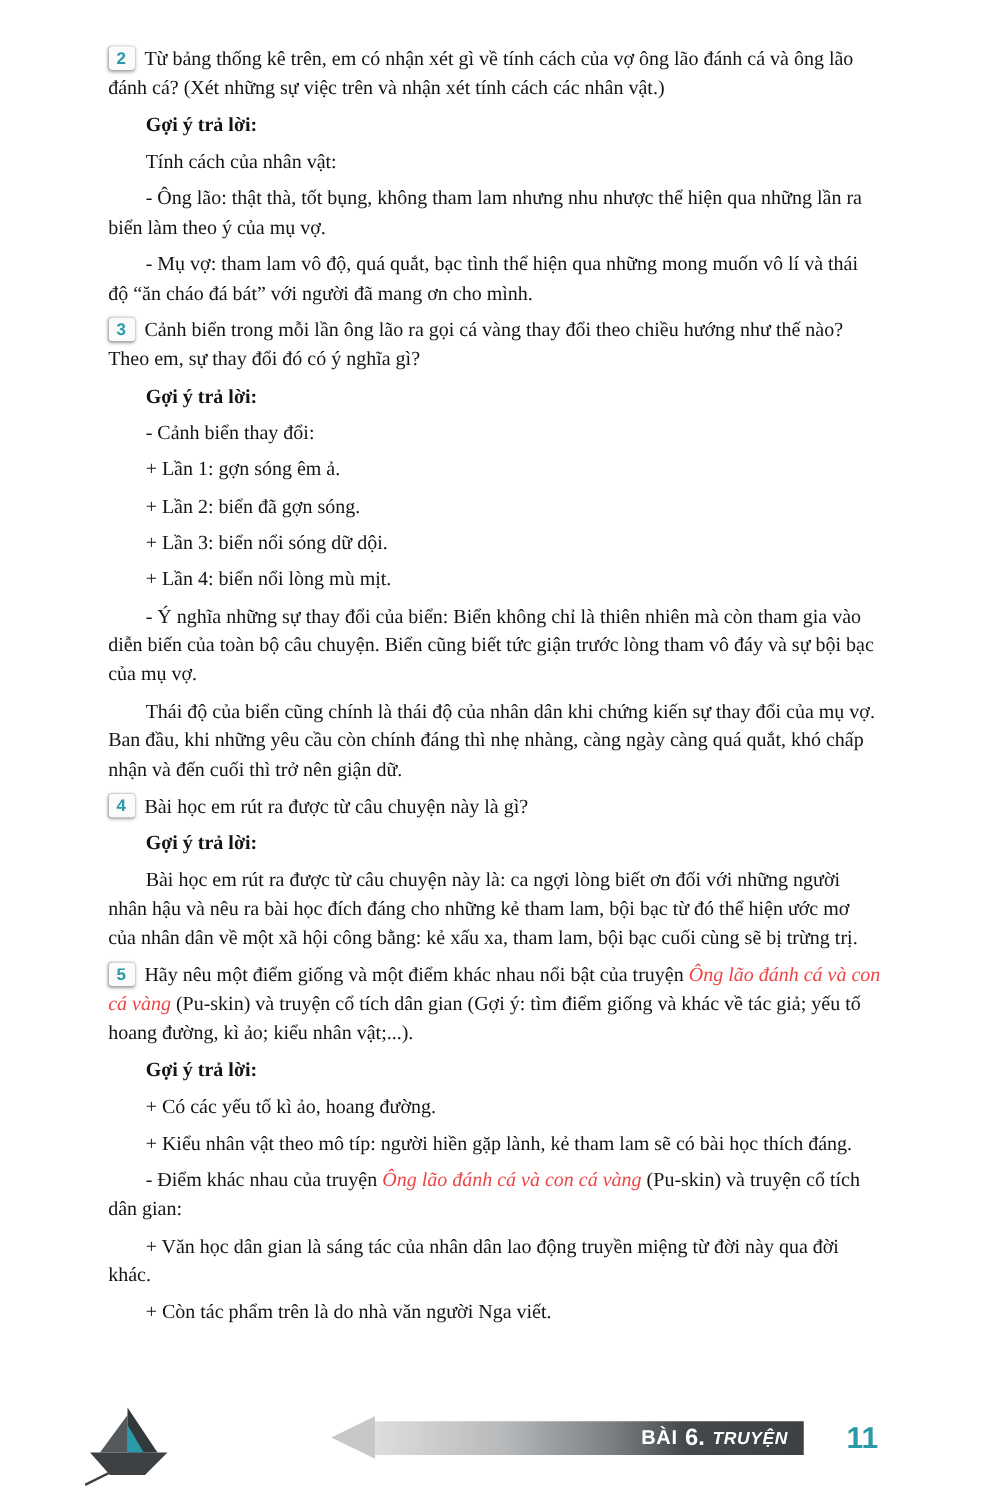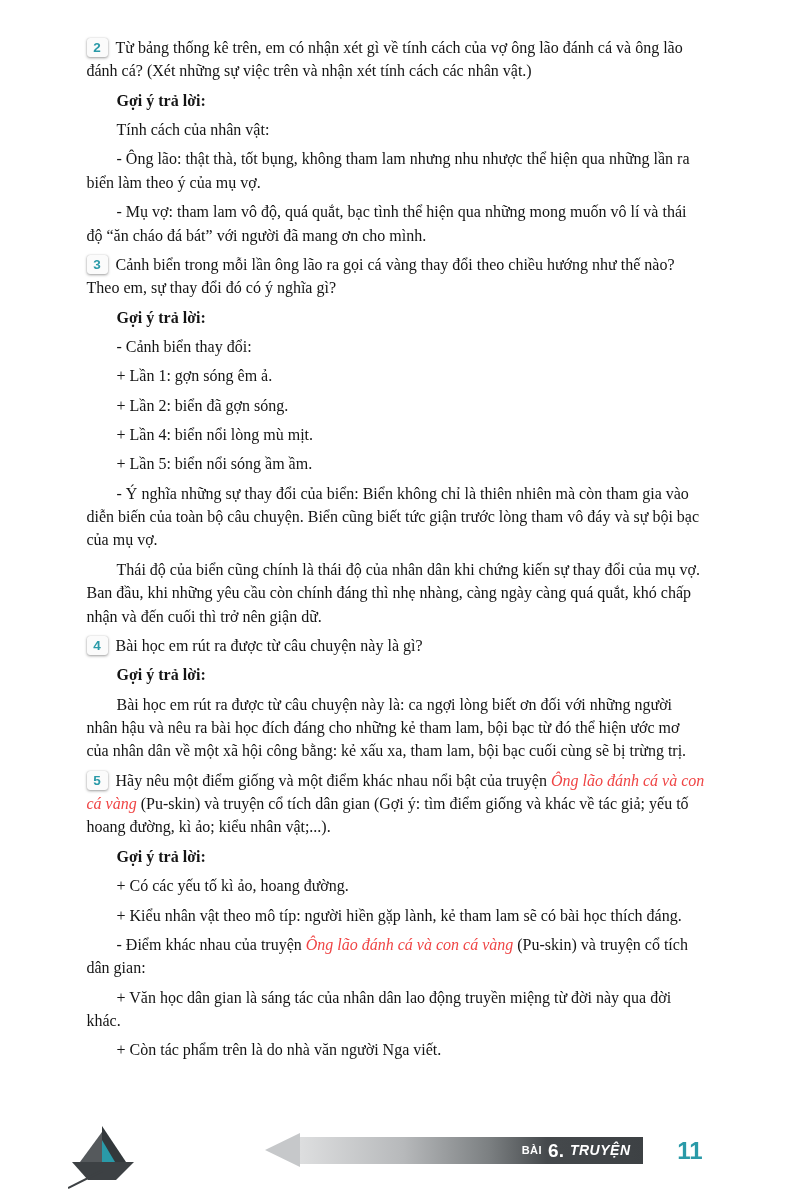--- a/index.html
+++ b/index.html
@@ -53,21 +53,21 @@
   }
   .footer-bar {
     position: absolute; left: 238px; right: 88px; top: 7px; height: 27px;
     background: linear-gradient(to right, #dddedf 0%, #b7b9bb 30%, #7c8082 55%, #45494c 72%, #3d4144 100%);
     display: flex; align-items: center; justify-content: flex-end;
     padding-right: 12px; box-sizing: border-box;
     color: #ffffff;
     font-family: "Liberation Sans", sans-serif;
     font-weight: bold;
   }
-  .footer-bar .bai { font-size: 11px; letter-spacing: 0.5px; }
+  .footer-bar .bai { font-size: 16px; letter-spacing: 0.5px; }
   .footer-bar .num { font-size: 19px; margin-left: 6px; }
   .footer-bar .sec { font-size: 14px; margin-left: 6px; letter-spacing: 0.5px; font-style: italic; }
   .page-number {
     position: absolute; right: 28px; top: 3px;
     color: #2a9aa8;
     font-family: "Liberation Sans", sans-serif;
     font-weight: bold;
     font-size: 24px;
     text-align: center;
   }
@@ -82,22 +82,22 @@
     <p class="indent hint">Gợi ý trả lời:</p>
     <p class="indent">Tính cách của nhân vật:</p>
     <p class="indent">- Ông lão: thật thà, tốt bụng, không tham lam nhưng nhu nhược thể hiện qua những lần ra biển làm theo ý của mụ vợ.</p>
     <p class="indent">- Mụ vợ: tham lam vô độ, quá quắt, bạc tình thể hiện qua những mong muốn vô lí và thái độ “ăn cháo đá bát” với người đã mang ơn cho mình.</p>
 
     <p class="q-para"><span class="qnum">3</span><span>Cảnh biển trong mỗi lần ông lão ra gọi cá vàng thay đổi theo chiều hướng như thế nào? Theo em, sự thay đổi đó có ý nghĩa gì?</span></p>
     <p class="indent hint">Gợi ý trả lời:</p>
     <p class="indent">- Cảnh biển thay đổi:</p>
     <p class="indent">+ Lần 1: gợn sóng êm ả.</p>
     <p class="indent">+ Lần 2: biển đã gợn sóng.</p>
+    <p class="indent">+ Lần 3: biển nổi sóng dữ dội.</p>
     <p class="indent">+ Lần 4: biển nổi lòng mù mịt.</p>
-    <p class="indent">+ Lần 5: biển nổi sóng ầm ầm.</p>
     <p class="indent">- Ý nghĩa những sự thay đổi của biển: Biển không chỉ là thiên nhiên mà còn tham gia vào diễn biến của toàn bộ câu chuyện. Biển cũng biết tức giận trước lòng tham vô đáy và sự bội bạc của mụ vợ.</p>
     <p class="indent">Thái độ của biển cũng chính là thái độ của nhân dân khi chứng kiến sự thay đổi của mụ vợ. Ban đầu, khi những yêu cầu còn chính đáng thì nhẹ nhàng, càng ngày càng quá quắt, khó chấp nhận và đến cuối thì trở nên giận dữ.</p>
 
     <p class="q-para"><span class="qnum">4</span><span>Bài học em rút ra được từ câu chuyện này là gì?</span></p>
     <p class="indent hint">Gợi ý trả lời:</p>
     <p class="indent">Bài học em rút ra được từ câu chuyện này là: ca ngợi lòng biết ơn đối với những người nhân hậu và nêu ra bài học đích đáng cho những kẻ tham lam, bội bạc từ đó thể hiện ước mơ của nhân dân về một xã hội công bằng: kẻ xấu xa, tham lam, bội bạc cuối cùng sẽ bị trừng trị.</p>
 
     <p class="q-para"><span class="qnum">5</span><span>Hãy nêu một điểm giống và một điểm khác nhau nổi bật của truyện </span><span class="title-i">Ông lão đánh cá và con cá vàng</span><span> (Pu-skin) và truyện cổ tích dân gian (Gợi ý: tìm điểm giống và khác về tác giả; yếu tố hoang đường, kì ảo; kiểu nhân vật;...).</span></p>
     <p class="indent hint">Gợi ý trả lời:</p>
     <p class="indent">+ Có các yếu tố kì ảo, hoang đường.</p>

